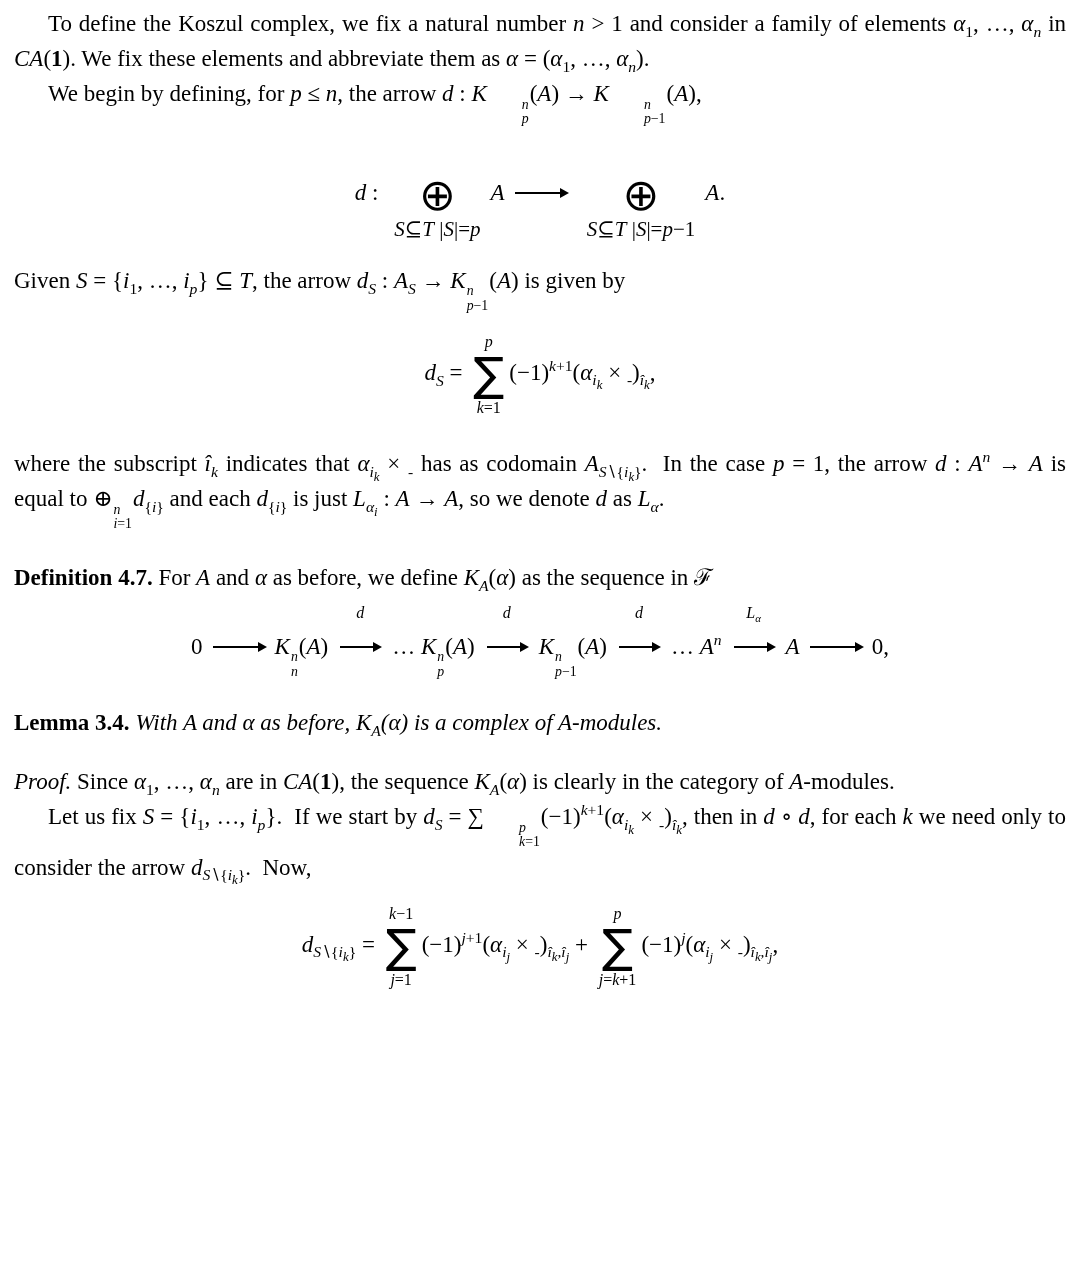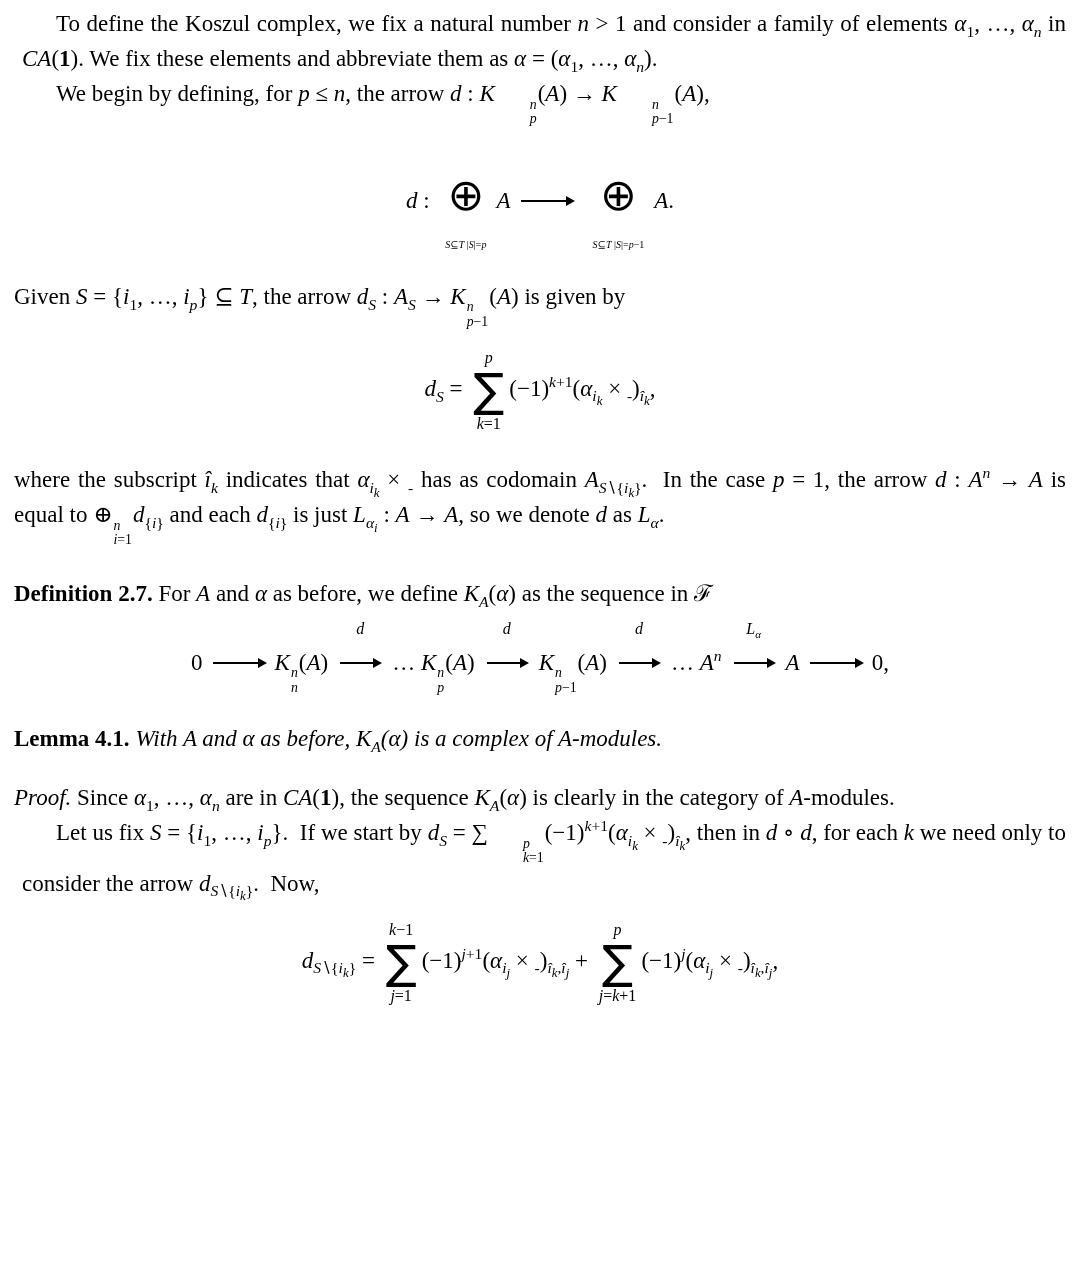--- a/index.html
+++ b/index.html
@@ -3,40 +3,40 @@
 <meta charset="utf-8">
 <style>
   html,body { margin:0; padding:0; background:#ffffff; }
   .page {
     width:1080px; height:1261px; box-sizing:border-box;
     padding:6px 14px 0 14px; overflow:hidden;
     font-family:"Liberation Serif","DejaVu Serif",serif;
     font-size:23px; line-height:35px; color:#000;
   }
   .para { margin:0; text-align:justify; }
-  .indent { text-indent:34px;margin-left:8px; }
+  .indent { text-indent:34px; }
   .sp { margin-top:24px; }
   .sp-lg { margin-top:28px; }
   .eq { text-align:center; margin:26px 0; line-height:35px; }
   .eq-tall { margin:20px 0 30px 0; }
   i { font-style:italic; }
   b { font-weight:bold; }
   sub, sup { font-size:68%; line-height:0; }
   sub sub, sup sub, sub sup { font-size:82%; }
   
   .ss { display:inline-flex; flex-direction:column; align-items:flex-start;
         font-size:60%; line-height:1.05; vertical-align:-0.55em; margin-left:1px; margin-right:1px; }
   .ss .t, .ss .b { display:block; white-space:nowrap; }
   
   .bigop { display:inline-flex; flex-direction:column; align-items:center;
            vertical-align:middle; margin:0 10px; }
   .bigop::before { content:''; height:20px; }
   .bigop .sym { font-size:44px; line-height:44px; font-style:normal;
                 font-family:"DejaVu Sans","Liberation Serif",sans-serif; }
-  .bigop .und { font-size:10px; line-height:16px; margin-top:20px; white-space:nowrap; }
+  .bigop .und { font-size:21px; line-height:16px; margin-top:4px; white-space:nowrap; }
   
   .bigsum { display:inline-flex; flex-direction:column; align-items:center;
             vertical-align:middle; margin:0 5px; }
   .bigsum .sym { font-size:46px; line-height:44px;
                  font-family:"DejaVu Sans","Liberation Serif",sans-serif; }
   .bigsum .ovr { font-size:16px; line-height:17px; margin-bottom:2px; white-space:nowrap; }
   .bigsum .und { font-size:16px; line-height:17px; margin-top:3px; white-space:nowrap; }
   
   .arrow { display:inline-block; position:relative; width:52px; height:2px;
            background:#000; vertical-align:middle; margin:0 10px 3px 10px; }
@@ -74,32 +74,32 @@
       </span>(<i>A</i>) is given by</p>
   <div class="eq eq-tall"><i>d<sub>S</sub></i> = <span class="bigsum">
         <span class="ovr"><i>p</i></span>
         <span class="sym">∑</span>
         <span class="und"><i>k</i>=1</span>
       </span>(−1)<sup><i>k</i>+1</sup>(<i>α</i><sub><i>i</i><sub><i>k</i></sub></sub> × <sub>-</sub>)<sub><i>î</i><sub><i>k</i></sub></sub>,</div>
   <p class="para">where the subscript <i>î<sub>k</sub></i> indicates that <i>α</i><sub><i>i</i><sub><i>k</i></sub></sub> × <sub>-</sub> has as codomain <i>A</i><sub><i>S</i>∖{<i>i</i><sub><i>k</i></sub>}</sub>.&nbsp; In the case <i>p</i> = 1, the arrow <i>d</i> : <i>A<sup>n</sup></i> → <i>A</i> is equal to ⊕<span class="ss">
         <span class="t"><i>n</i></span>
         <span class="b"><i>i</i>=1</span>
       </span><i>d</i><sub>{<i>i</i>}</sub> and each <i>d</i><sub>{<i>i</i>}</sub> is just <i>L</i><sub><i>α</i><sub><i>i</i></sub></sub> : <i>A</i> → <i>A</i>, so we denote <i>d</i> as <i>L<sub>α</sub></i>.</p>
-  <p class="para sp-lg"><b>Definition 2.7.</b> For <i>A</i> and <i>α</i> as before, we define <i>K<sub>A</sub></i>(<i>α</i>) as the sequence in ℱ</p>
+  <p class="para sp-lg"><b>Definition 4.7.</b> For <i>A</i> and <i>α</i> as before, we define <i>K<sub>A</sub></i>(<i>α</i>) as the sequence in ℱ</p>
   <div class="eq" style="margin-top:34px;">0<span class="arrow"></span><i>K</i><span class="ss">
         <span class="t"><i>n</i></span>
         <span class="b"><i>n</i></span>
       </span>(<i>A</i>)<span class="larr"><span class="lab"><i>d</i></span><span class="arrow short"></span></span>… <i>K</i><span class="ss">
         <span class="t"><i>n</i></span>
         <span class="b"><i>p</i></span>
       </span>(<i>A</i>)<span class="larr"><span class="lab"><i>d</i></span><span class="arrow short"></span></span><i>K</i><span class="ss">
         <span class="t"><i>n</i></span>
         <span class="b"><i>p</i>−1</span>
       </span>(<i>A</i>)<span class="larr"><span class="lab"><i>d</i></span><span class="arrow short"></span></span>… <i>A<sup>n</sup></i><span class="larr"><span class="lab"><i>L<sub>α</sub></i></span><span class="arrow short"></span></span><i>A</i><span class="arrow"></span>0,</div>
-  <p class="para sp"><b>Lemma 4.1.</b> <i>With A and α as before, K<sub>A</sub>(α) is a complex of A-modules.</i></p>
+  <p class="para sp"><b>Lemma 3.4.</b> <i>With A and α as before, K<sub>A</sub>(α) is a complex of A-modules.</i></p>
   <p class="para sp"><i>Proof.</i> Since <i>α</i><sub>1</sub>, …, <i>α<sub>n</sub></i> are in <i>CA</i>(<b>1</b>), the sequence <i>K<sub>A</sub></i>(<i>α</i>) is clearly in the category of <i>A</i>-modules.</p>
   <p class="para indent">Let us fix <i>S</i> = {<i>i</i><sub>1</sub>, …, <i>i<sub>p</sub></i>}.&nbsp; If we start by <i>d<sub>S</sub></i> = ∑<span class="ss">
         <span class="t"><i>p</i></span>
         <span class="b"><i>k</i>=1</span>
       </span>(−1)<sup><i>k</i>+1</sup>(<i>α</i><sub><i>i</i><sub><i>k</i></sub></sub> × <sub>-</sub>)<sub><i>î</i><sub><i>k</i></sub></sub>, then in <i>d</i> ∘ <i>d</i>, for each <i>k</i> we need only to consider the arrow <i>d</i><sub><i>S</i>∖{<i>i</i><sub><i>k</i></sub>}</sub>.&nbsp; Now,</p>
   <div class="eq eq-tall" style="margin-bottom:0;"><i>d</i><sub><i>S</i>∖{<i>i</i><sub><i>k</i></sub>}</sub> = <span class="bigsum">
         <span class="ovr"><i>k</i>−1</span>
         <span class="sym">∑</span>
         <span class="und"><i>j</i>=1</span>
       </span>(−1)<sup><i>j</i>+1</sup>(<i>α</i><sub><i>i</i><sub><i>j</i></sub></sub> × <sub>-</sub>)<sub><i>î</i><sub><i>k</i></sub>,<i>î</i><sub><i>j</i></sub></sub> + <span class="bigsum">

